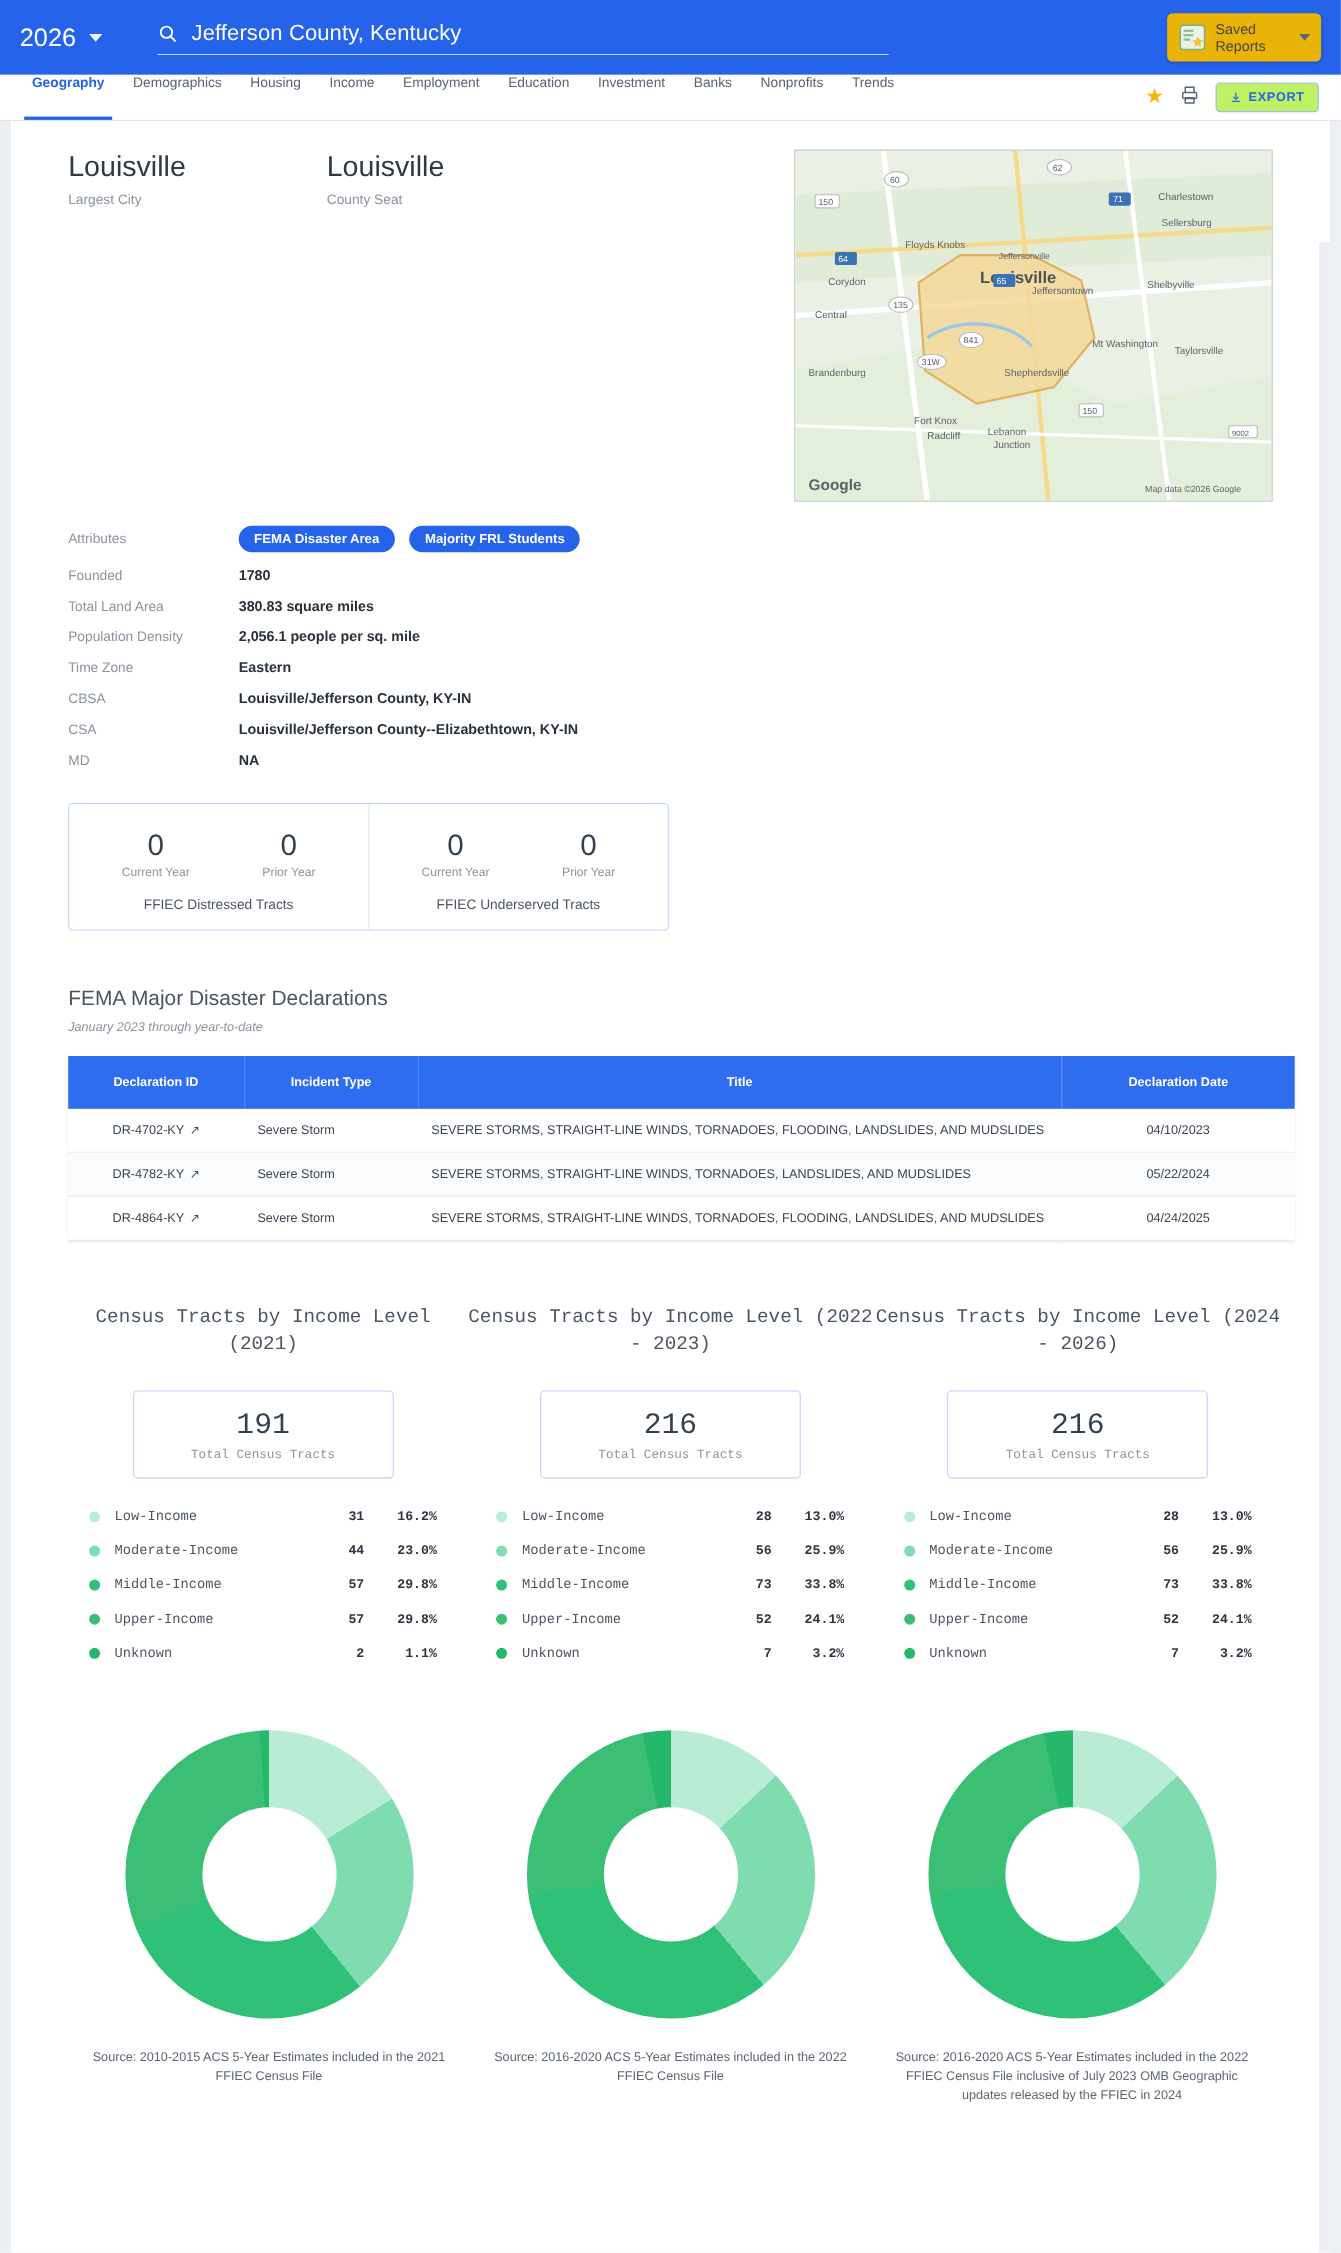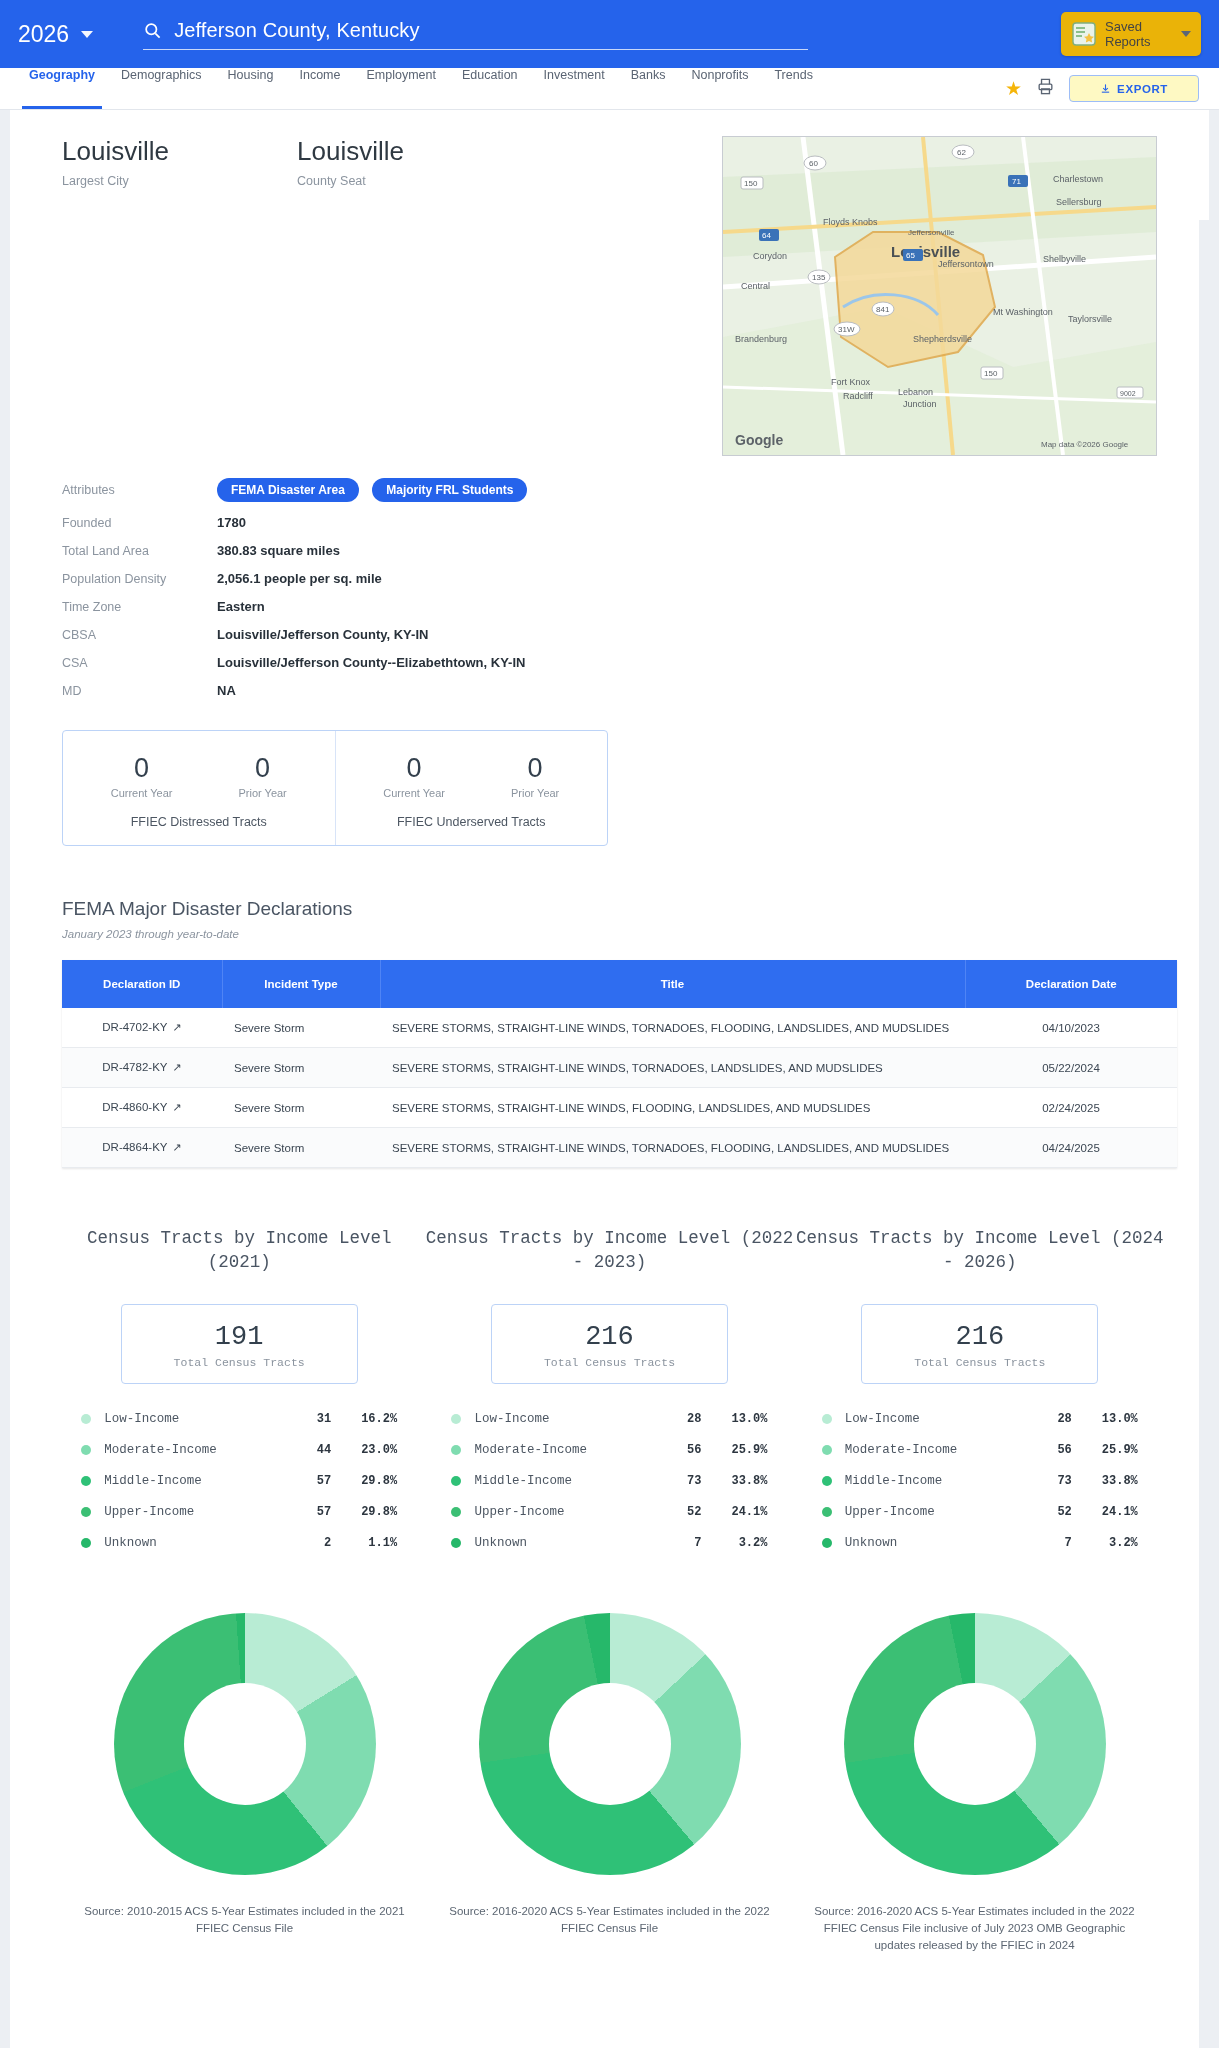--- a/index.html
+++ b/index.html
@@ -79,23 +79,23 @@
     white-space:nowrap;
   }
   .tab.active { color:#2563eb; font-weight:600;}
   .tab.active:after {
     content:""; position:absolute; left:6px; right:6px; bottom:0; height:3px; background:#2563eb;
   }
   .tab-actions { margin-left:auto; display:flex; align-items:center; gap:14px; padding-right:4px;}
   .star-icon { color:#f5b50a; font-size:19px; cursor:pointer; line-height:1;}
   .print-icon { cursor:pointer; }
   .export-btn {
-    border:1px solid #9dbdf7; background:#fef9c3; color:#2563eb;
+    border:1px solid #9dbdf7; background:#bef264; color:#2563eb;
     border-radius:4px; height:27px; display:flex; align-items:center; gap:6px;
-    padding:0 30px; font-size:11.5px; font-weight:600; letter-spacing:.6px; cursor:pointer;
+    padding:0 12px; font-size:11.5px; font-weight:600; letter-spacing:.6px; cursor:pointer;
   }
   
   .sheet {
     background:#fff;
     margin:0 10px 0 10px;
     flex:1 1 auto;
     position:relative;
     overflow:hidden;
   }
   .scrollbar {
@@ -432,26 +432,20 @@
           <td>SEVERE STORMS, STRAIGHT-LINE WINDS, TORNADOES, FLOODING, LANDSLIDES, AND MUDSLIDES</td>
           <td class="datecell">04/10/2023</td>
         </tr>
         <tr>
           <td class="idcell"><span>DR-4782-KY</span><span class="ext">↗</span></td>
           <td>Severe Storm</td>
           <td>SEVERE STORMS, STRAIGHT-LINE WINDS, TORNADOES, LANDSLIDES, AND MUDSLIDES</td>
           <td class="datecell">05/22/2024</td>
         </tr>
         <tr>
-          <td class="idcell"><span>DR-4860-KY</span><span class="ext">↗</span></td>
-          <td>Severe Storm</td>
-          <td>SEVERE STORMS, STRAIGHT-LINE WINDS, FLOODING, LANDSLIDES, AND MUDSLIDES</td>
-          <td class="datecell">02/24/2025</td>
-        </tr>
-        <tr>
           <td class="idcell"><span>DR-4864-KY</span><span class="ext">↗</span></td>
           <td>Severe Storm</td>
           <td>SEVERE STORMS, STRAIGHT-LINE WINDS, TORNADOES, FLOODING, LANDSLIDES, AND MUDSLIDES</td>
           <td class="datecell">04/24/2025</td>
         </tr>
       </tbody>
     </table>
 
     <div class="tracts">
 

